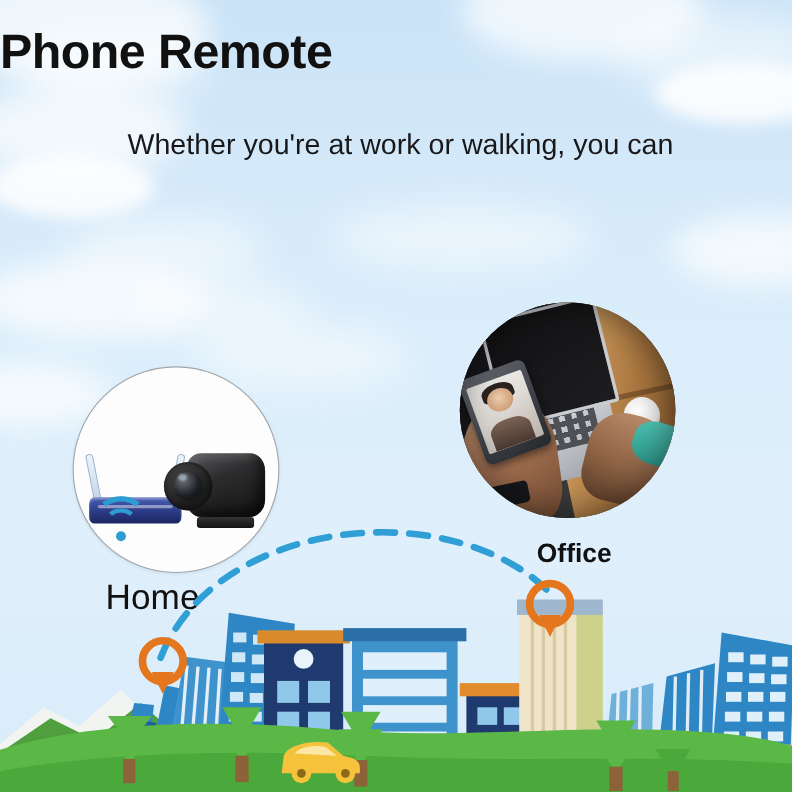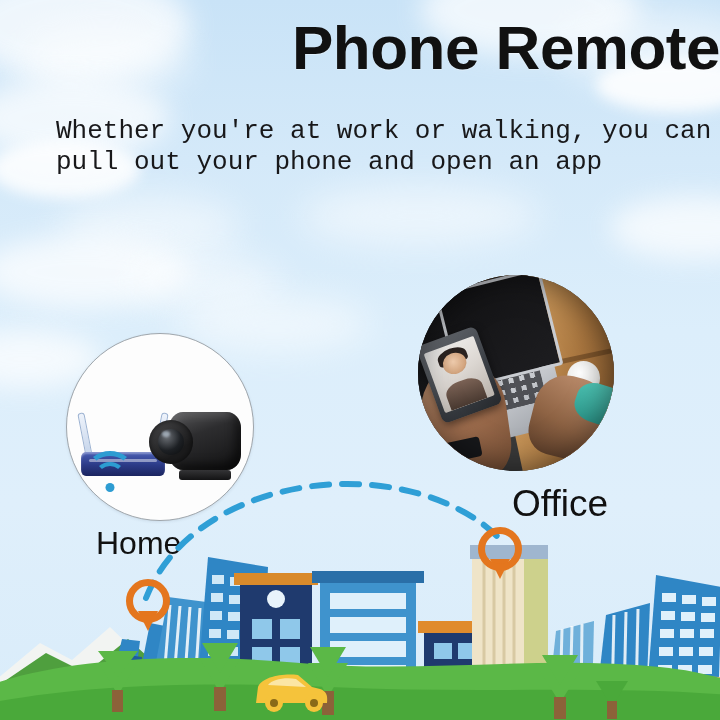--- a/index.html
+++ b/index.html
@@ -14,28 +14,28 @@
   }
 
   
   .cloudlayer{position:absolute;inset:0;pointer-events:none;}
   .cloud{position:absolute;background:#ffffff;border-radius:50%;filter:blur(7px);opacity:.85;}
   .cloud.soft{filter:blur(13px);opacity:.7;}
   .cloud.faint{filter:blur(17px);opacity:.5;}
 
   
   .title{
-    position:absolute;left:0;right:0;top:12px;text-align:right;
-    font-size:62px;line-height:72px;font-weight:700;color:#111111;
+    position:absolute;left:0;right:0;top:12px;text-align:left;
+    font-size:44px;line-height:72px;font-weight:700;color:#111111;
     letter-spacing:-0.5px;font-stretch:condensed;
     text-shadow:0 1px 0 rgba(255,255,255,.35);
   }
   .subtitle{
-    position:absolute;left:56px;right:60px;top:116px;
-    font-size:26px;line-height:31px;font-weight:400;color:#18181a;font-family:Liberation Mono, monospace;
+    position:absolute;left:68px;right:60px;top:116px;text-align:center;
+    font-size:26px;line-height:31px;font-weight:400;color:#18181a;
   }
   .subtitle div{white-space:nowrap;}
 
   
   .circle-left{
     position:absolute;left:66px;top:333px;width:186px;height:186px;border-radius:50%;
     background:#fdfdfd;border:1px solid #9fa6ac;overflow:hidden;
     box-shadow:0 1px 3px rgba(40,60,80,.10);
   }
   .circle-right{
@@ -175,21 +175,21 @@
   .photo .vign{
     position:absolute;inset:0;border-radius:50%;
     box-shadow:inset 0 0 34px rgba(0,0,0,.55);
   }
 
   
   .lbl-home{
     position:absolute;left:96px;top:526px;font-size:32px;line-height:34px;color:#111;
   }
   .lbl-office{
-    position:absolute;left:512px;top:487px;font-size:37px;line-height:34px;color:#111;
+    position:absolute;left:488px;top:487px;font-size:24px;line-height:34px;color:#111;font-weight:bold;
   }
 
   
   .arcsvg{position:absolute;left:0;top:470px;width:720px;height:170px;}
   .pin{position:absolute;width:0;height:0;}
   .pin .head{
     position:absolute;left:0;top:0;width:44px;height:44px;border-radius:50%;
     border:7px solid #e4761e;box-sizing:border-box;
   }
   .pin .tip{
@@ -222,21 +222,20 @@
     <div class="cloud soft" style="left:610px;top:196px;width:170px;height:64px;"></div>
     <div class="cloud faint" style="left:300px;top:186px;width:240px;height:60px;"></div>
     <div class="cloud faint" style="left:180px;top:296px;width:190px;height:56px;"></div>
     <div class="cloud soft" style="left:-50px;top:330px;width:150px;height:58px;"></div>
   </div>
 
   <div class="title">Phone Remote</div>
 
   <div class="subtitle">
     <div>Whether you're at work or walking, you can</div>
-    <div>pull out your phone and open an app</div>
   </div>
 
   <div class="circle-left">
     <div class="router">
       <div class="ant l"></div>
       <div class="ant r"></div>
       <div class="base"></div>
     </div>
     <div class="wifi">
       <i class="a3"></i>

